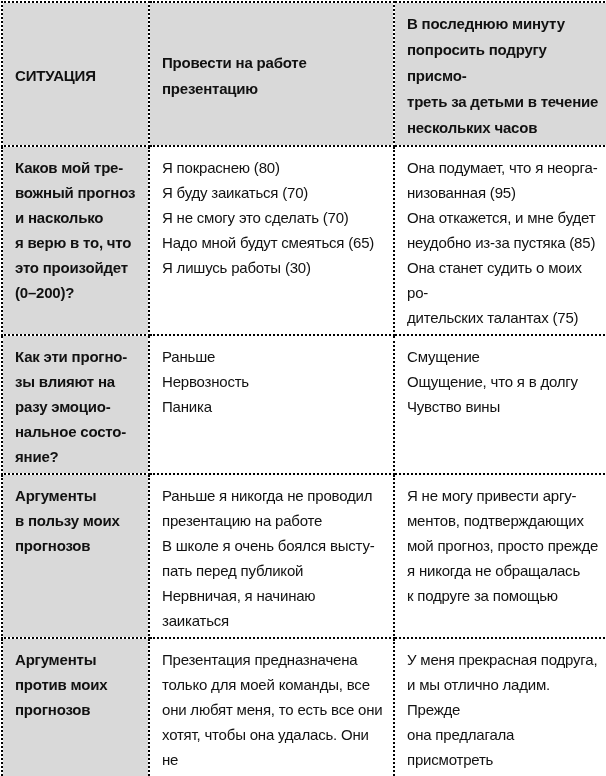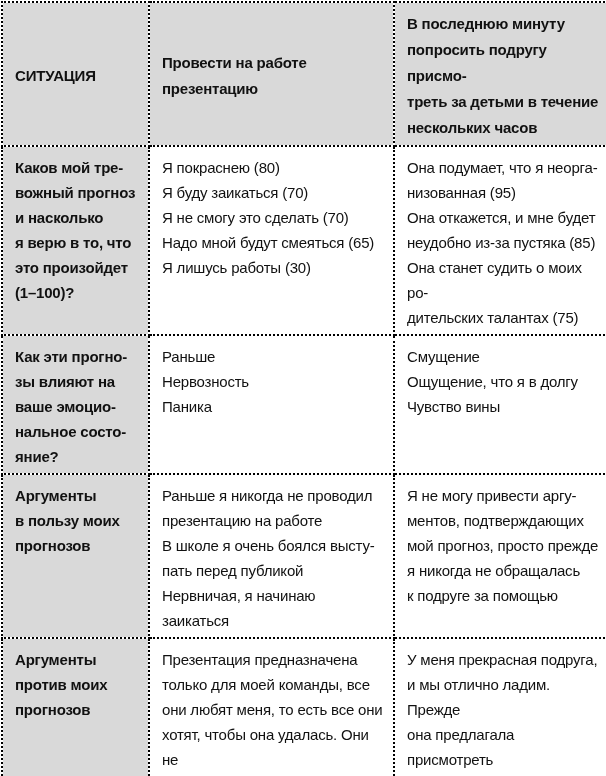--- a/index.html
+++ b/index.html
@@ -81,37 +81,37 @@
 попросить подругу присмо-
 треть за детьми в течение
 нескольких часов</td>
     </tr>
     <tr class="r-1">
       <td class="label">Каков мой тре-
 вожный прогноз
 и насколько
 я верю в то, что
 это произойдет
-(1–100)?</td>
+(0–200)?</td>
       <td>Я покраснею (80)
 Я буду заикаться (70)
 Я не смогу это сделать (70)
 Надо мной будут смеяться (65)
 Я лишусь работы (30)</td>
       <td>Она подумает, что я неорга-
 низованная (95)
 Она откажется, и мне будет
 неудобно из-за пустяка (85)
 Она станет судить о моих ро-
 дительских талантах (75)</td>
     </tr>
     <tr class="r-2">
       <td class="label">Как эти прогно-
 зы влияют на
-ваше эмоцио-
+разу эмоцио-
 нальное состо-
 яние?</td>
       <td>Раньше
 Нервозность
 Паника</td>
       <td>Смущение
 Ощущение, что я в долгу
 Чувство вины</td>
     </tr>
     <tr class="r-3">

